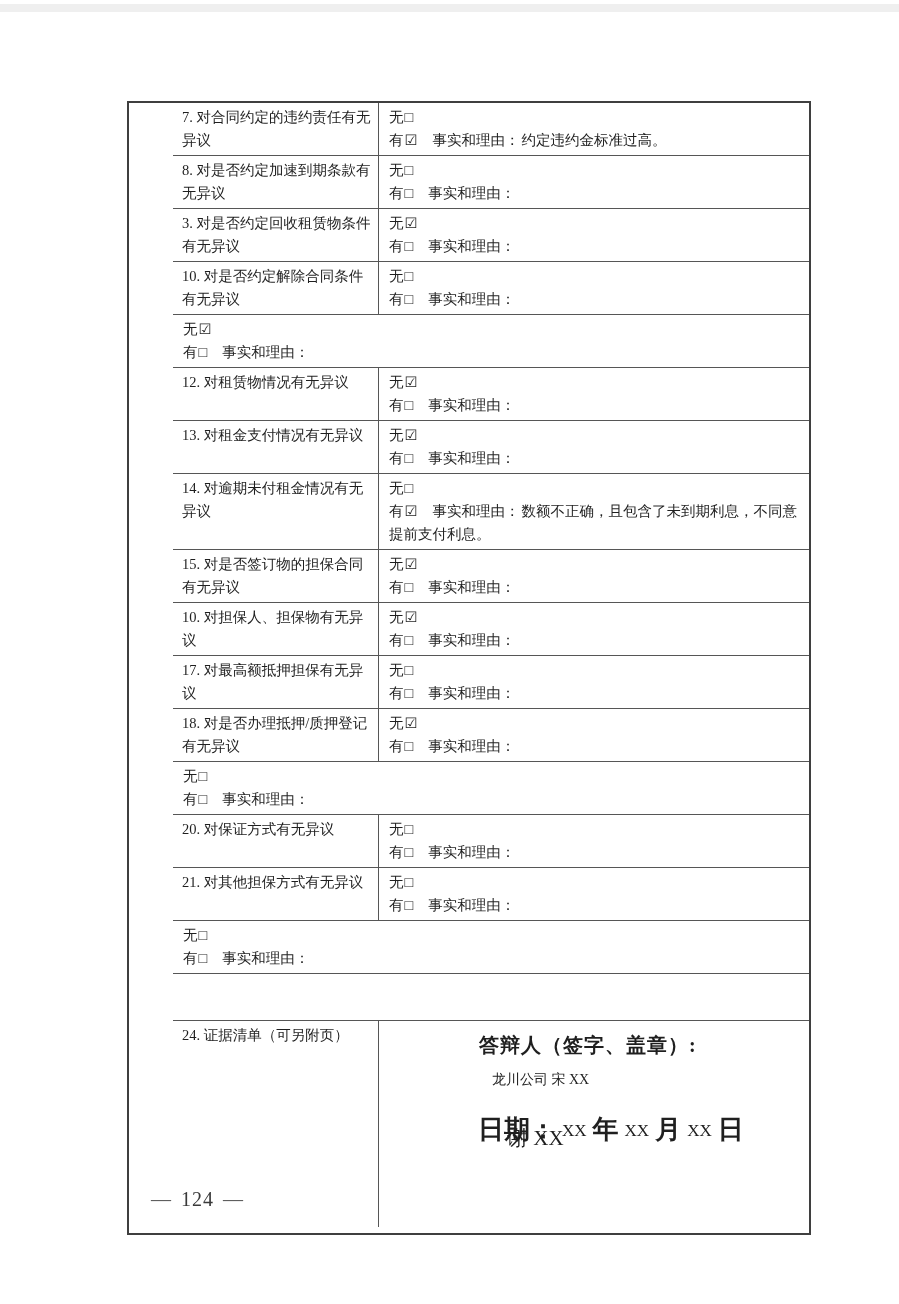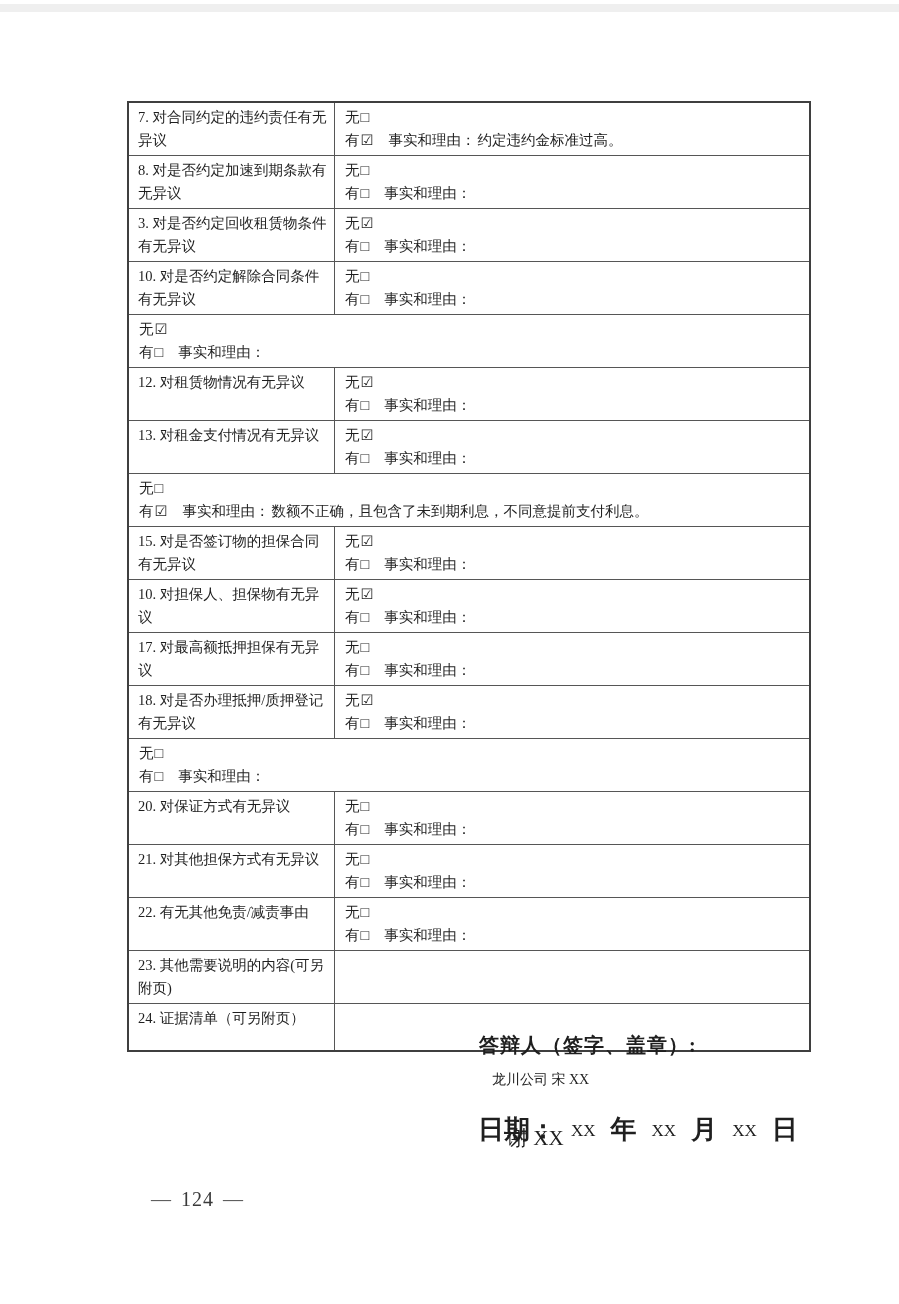--- a/index.html
+++ b/index.html
@@ -6,24 +6,24 @@
   body{
     width:899px;height:1304px;background:#ffffff;
     font-family:"Liberation Serif","DejaVu Serif",serif;
     color:#1f1f1f;
   }
   .page{position:relative;width:899px;height:1304px;background:#ffffff;overflow:hidden;}
   .top-strip{position:absolute;top:4px;left:0;width:899px;height:8px;background:#efefef;}
 
   .form-table{
     position:absolute;left:127px;top:101px;width:684px;
-    border:2px solid #3f3f3f;box-sizing:border-box;background:#fff;
+    border:2px solid #3f3f3f;box-sizing:border-box;background:#fff;padding-left:44px;
   }
   .t-row{display:flex;border-bottom:1px solid #565656;min-height:46px;}
-  .t-row:last-child{border-bottom:none;}
+  .t-row:last-child{border-bottom:none;flex-direction:column;}
   .q-cell{
     width:206px;box-sizing:border-box;flex:0 0 206px;
     border-right:1px solid #565656;
     padding:3px 6px 3px 9px;
     font-size:14.5px;line-height:23px;
   }
   .a-cell{
     flex:1;box-sizing:border-box;
     padding:3px 10px 3px 10px;
     font-size:14.5px;line-height:23px;
@@ -35,21 +35,21 @@
   .reason-text{margin-left:2px;}
 
   .sig-title{
     position:absolute;left:479px;top:1032px;
     font-size:20px;font-weight:bold;letter-spacing:1px;white-space:nowrap;
   }
   .sig-name-1{position:absolute;left:492px;top:1071px;font-size:14px;white-space:nowrap;}
   .sig-name-2{position:absolute;left:507px;top:1124px;font-size:21px;white-space:nowrap;}
   .sig-date{position:absolute;left:478px;top:1112px;white-space:nowrap;}
   .date-big{font-size:26px;font-weight:bold;}
-  .date-small{font-size:17px;font-weight:normal;margin:0 15px;vertical-align:2px;}
+  .date-small{font-size:17px;font-weight:normal;margin:0 6px;vertical-align:2px;}
 
   .page-num{
     position:absolute;left:142px;top:1188px;
     font-size:20px;color:#3a3a3a;letter-spacing:1px;white-space:nowrap;
   }
   .page-num .dash{margin:0 9px;color:#555;}
 </style>
 </head>
 <body>
 
@@ -99,20 +99,21 @@
         </div>
       </div>
       <div class="t-row">
         <div class="q-cell">13. 对租金支付情况有无异议</div>
         <div class="a-cell">
           <div class="opt-line"><span class="opt-label">无</span><span class="checkbox">☑</span></div>
           <div class="opt-line"><span class="opt-label">有</span><span class="checkbox">□</span><span class="reason-label">事实和理由：</span></div>
         </div>
       </div>
       <div class="t-row">
+        <div class="q-cell">14. 对逾期未付租金情况有无异议</div>
         <div class="a-cell">
           <div class="opt-line"><span class="opt-label">无</span><span class="checkbox">□</span></div>
           <div class="opt-line"><span class="opt-label">有</span><span class="checkbox">☑</span><span class="reason-label">事实和理由：</span><span class="reason-text">数额不正确，且包含了未到期利息，不同意提前支付利息。</span></div>
         </div>
       </div>
       <div class="t-row">
         <div class="q-cell">15. 对是否签订物的担保合同有无异议</div>
         <div class="a-cell">
           <div class="opt-line"><span class="opt-label">无</span><span class="checkbox">☑</span></div>
           <div class="opt-line"><span class="opt-label">有</span><span class="checkbox">□</span><span class="reason-label">事实和理由：</span></div>
@@ -153,28 +154,26 @@
         </div>
       </div>
       <div class="t-row">
         <div class="q-cell">21. 对其他担保方式有无异议</div>
         <div class="a-cell">
           <div class="opt-line"><span class="opt-label">无</span><span class="checkbox">□</span></div>
           <div class="opt-line"><span class="opt-label">有</span><span class="checkbox">□</span><span class="reason-label">事实和理由：</span></div>
         </div>
       </div>
       <div class="t-row">
-        <div class="q-cell">22. 有无其他免责/减责事由</div>
         <div class="a-cell">
           <div class="opt-line"><span class="opt-label">无</span><span class="checkbox">□</span></div>
           <div class="opt-line"><span class="opt-label">有</span><span class="checkbox">□</span><span class="reason-label">事实和理由：</span></div>
         </div>
       </div>
       <div class="t-row">
-        <div class="q-cell">23. 其他需要说明的内容(可另附页)</div>
         <div class="a-cell"></div>
       </div>
       <div class="t-row">
         <div class="q-cell">24. 证据清单（可另附页）</div>
         <div class="a-cell"></div>
       </div>
     </div>
 
   <div class="sig-title">答辩人（签字、盖章）:</div>
   <div class="sig-name-1">龙川公司 宋 XX</div>

